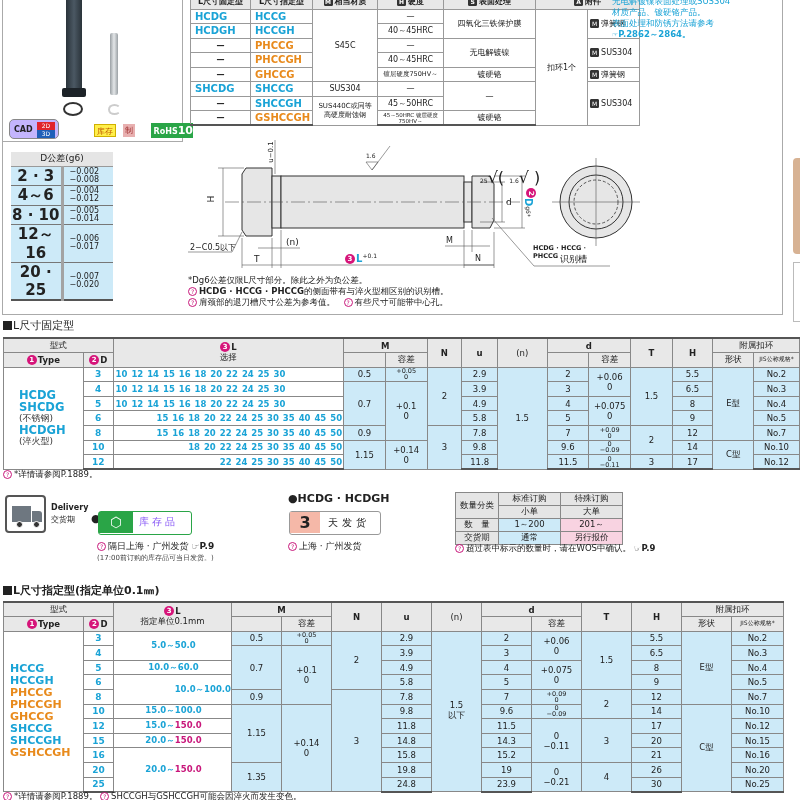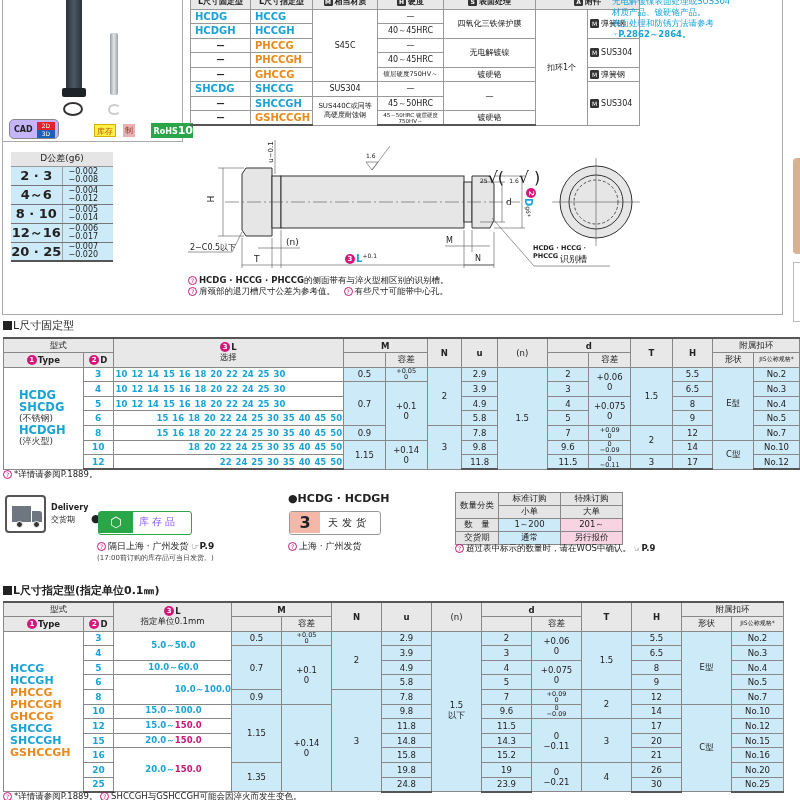--- a/index.html
+++ b/index.html
@@ -42,21 +42,21 @@
   
   #info-note { left: 612px; top: -4px; width: 175px; color: #1aa3d6; font-size: 8.5px; line-height: 11px; }
   #info-frame { left: 600px; top: -2px; width: 183px; height: 317px; border-right: 1px solid #aaa; border-bottom: 1px solid #aaa; }
   #side-tab { left: 793px; top: 158px; width: 10px; height: 96px; background: #d7b293; border-radius: 4px 0 0 4px; }
   #side-box { left: 793px; top: 262px; width: 10px; height: 60px; border: 1px solid #bbb; border-right: none; }
 
   
   #tol-table { left: 11px; top: 152px; font-size: 8px; }
   #tol-table td, #tol-table th { border-bottom: 1px solid #777; height: 19px; }
   #tol-table th { background: #e5e5e5; height: 14px; font-weight: normal; font-size: 9px; border-bottom: 1px solid #999; }
-  #tol-table .dsz { width: 51px; background: #cdeaf8; font-weight: bold; font-size: 13px; text-align: center; border-right: 1px solid #a3a3a3; }
+  #tol-table .dsz { width: 51px; background: #cdeaf8; font-weight: bold; font-size: 15px; text-align: center; border-right: 3px solid #a3a3a3; }
   #tol-table .dtol { width: 51px; background: #cdeaf8; font-size: 8px; line-height: 8px; text-align: left; padding-left: 6px; }
   #tol-table tr:last-child td { border-bottom: 2px solid #555; }
 
   
   #drawing { left: 180px; top: 140px; width: 420px; height: 135px; }
   #main-frame { left: 2px; top: 140px; width: 781px; height: 175px; border-left: 1px solid #aaa; border-bottom: 1px solid #aaa; border-right: 1px solid #aaa; }
   #draw-notes { left: 188px; top: 275px; font-size: 8.5px; line-height: 11px; }
 
   
   .sec-title { font-size: 11px; font-weight: normal; color: #222; }
@@ -325,20 +325,21 @@
   <span class="abs" style="left:266px;top:96px;font-size:8px;">M</span>
   <span class="abs" style="left:295px;top:114px;font-size:8px;">N</span>
   <span class="abs" style="left:326px;top:57px;font-size:9px;">d</span>
   <span class="abs" style="left:343px;top:48px;font-size:10px;writing-mode:vertical-rl;"><span class="badge-num">2</span><span class="blue bold">D</span><span style="font-size:6px;">g6*</span></span>
   <span class="abs" style="left:353px;top:104px;font-size:6.5px;font-weight:bold;">HCDG · HCCG · PHCCG</span>
   <span class="abs" style="left:380px;top:113px;font-size:9px;">识别槽</span>
 </div>
 <div class="abs" style="left:480px;top:168px;font-size:16px;"><span style="font-size:6px;">25</span>√( <span style="font-size:6px;">1.6</span>√ )</div>
 
 <div class="abs" id="draw-notes">
+  <div>*Dg6公差仅限L尺寸部分。除此之外为负公差。</div>
   <div><span class="note-icon">?</span><b>HCDG · HCCG · PHCCG</b><span>的侧面带有与淬火型相区别的识别槽。</span></div>
   <div><span class="note-icon">?</span><span>肩颈部的退刀槽尺寸公差为参考值。</span>　<span class="note-icon">?</span><span>有些尺寸可能带中心孔。</span></div>
 </div>
 
 <div class="abs sec-title" id="sec1-title">L尺寸固定型</div>
 <table class="abs spec" id="spec1">
   <thead>
     <tr>
       <th colspan="2">型式</th>
       <th rowspan="2" style="width:231px;">

